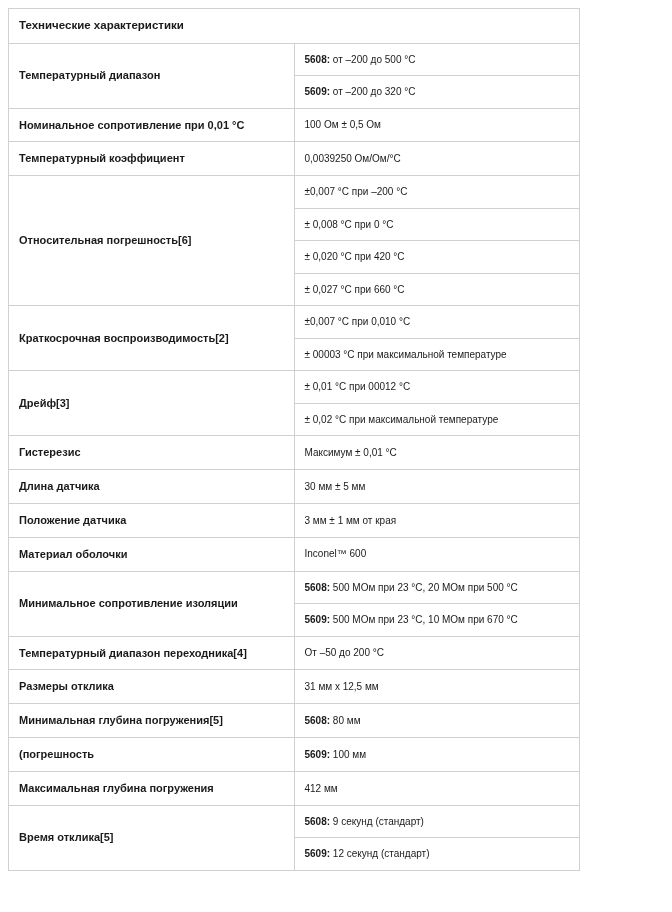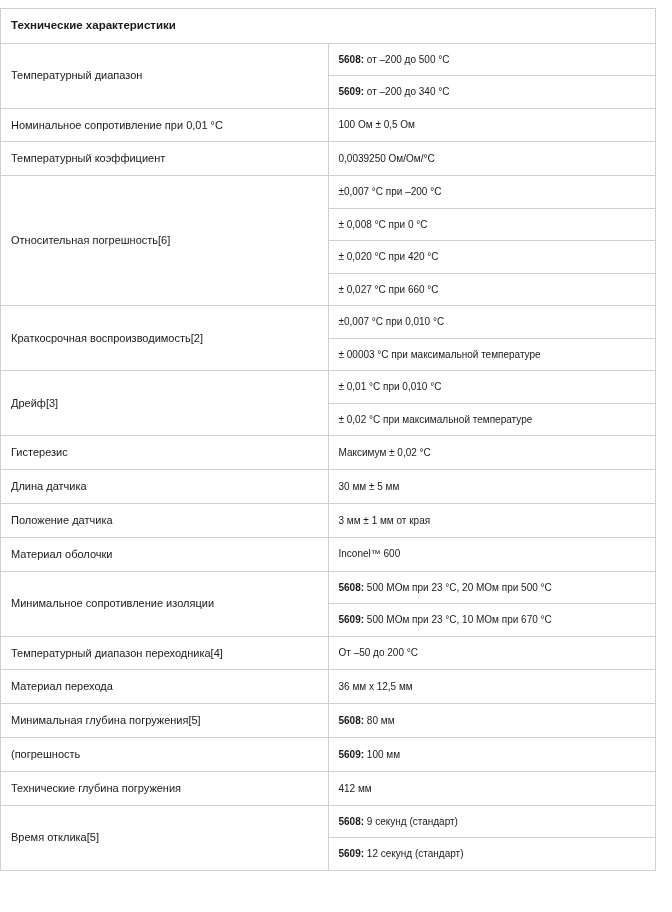--- a/index.html
+++ b/index.html
@@ -9,39 +9,39 @@
   }
   body {
     width: 672px;
     height: 912px;
     font-family: "Liberation Sans", sans-serif;
     font-size: 11px;
     color: #1a1a1a;
     overflow: hidden;
   }
   .spec-table {
-    width: 656px;
-    margin: 8px 8px 0 0;
+    width: 572px;
+    margin: 8px 8px 0 8px;
     border-collapse: collapse;
     table-layout: fixed;
   }
   .spec-table td {
     border: 1px solid #d0d0d0;
     padding: 9px 10px;
     vertical-align: middle;
     line-height: 1.35;
   }
   .hdr-cell {
     font-weight: bold;
     font-size: 11.5px;
     padding: 10px 10px;
   }
   .label-cell {
     width: 185px;
-    font-weight: normal;
+    font-weight: bold;
     font-size: 11px;
   }
   .value-cell {
     font-size: 10px;
   }
   .value-cell b {
     font-weight: bold;
   }
 </style>
 </head>
@@ -50,21 +50,21 @@
 <table class="spec-table">
   <tbody>
     <tr>
       <td class="hdr-cell" colspan="2">Технические характеристики</td>
     </tr>
   <tr>
         <td class="label-cell" rowspan="2">Температурный диапазон</td>
         <td class="value-cell"><b>5608:</b><span> от –200 до 500 °C</span></td>
       </tr>
       <tr>
-        <td class="value-cell"><b>5609:</b><span> от –200 до 340 °C</span></td>
+        <td class="value-cell"><b>5609:</b><span> от –200 до 320 °C</span></td>
       </tr>
       <tr>
         <td class="label-cell" rowspan="1">Номинальное сопротивление при 0,01 °C</td>
         <td class="value-cell">100 Ом ± 0,5 Ом</td>
       </tr>
       <tr>
         <td class="label-cell" rowspan="1">Температурный коэффициент</td>
         <td class="value-cell">0,0039250 Ом/Ом/°C</td>
       </tr>
       <tr>
@@ -82,28 +82,28 @@
       </tr>
       <tr>
         <td class="label-cell" rowspan="2">Краткосрочная воспроизводимость[2]</td>
         <td class="value-cell">±0,007 °C при 0,010 °C</td>
       </tr>
       <tr>
         <td class="value-cell">± 00003 °C при максимальной температуре</td>
       </tr>
       <tr>
         <td class="label-cell" rowspan="2">Дрейф[3]</td>
-        <td class="value-cell">± 0,01 °C при 0,010 °C</td>
+        <td class="value-cell">± 0,01 °C при 00012 °C</td>
       </tr>
       <tr>
         <td class="value-cell">± 0,02 °C при максимальной температуре</td>
       </tr>
       <tr>
         <td class="label-cell" rowspan="1">Гистерезис</td>
-        <td class="value-cell">Максимум ±  0,02 °C</td>
+        <td class="value-cell">Максимум ±  0,01 °C</td>
       </tr>
       <tr>
         <td class="label-cell" rowspan="1">Длина датчика</td>
         <td class="value-cell">30 мм ± 5 мм</td>
       </tr>
       <tr>
         <td class="label-cell" rowspan="1">Положение датчика</td>
         <td class="value-cell">3 мм ± 1 мм от края</td>
       </tr>
       <tr>
@@ -115,33 +115,33 @@
         <td class="value-cell"><b>5608:</b><span> 500 МОм при 23 °C, 20 МОм при 500 °C</span></td>
       </tr>
       <tr>
         <td class="value-cell"><b>5609:</b><span> 500 МОм при 23 °C, 10 МОм при 670 °C</span></td>
       </tr>
       <tr>
         <td class="label-cell" rowspan="1">Температурный диапазон переходника[4]</td>
         <td class="value-cell">От –50 до 200 °C</td>
       </tr>
       <tr>
-        <td class="label-cell" rowspan="1">Материал перехода</td>
-        <td class="value-cell">36 мм x 12,5 мм</td>
+        <td class="label-cell" rowspan="1">Размеры отклика</td>
+        <td class="value-cell">31 мм x 12,5 мм</td>
       </tr>
       <tr>
         <td class="label-cell" rowspan="1">Минимальная глубина погружения[5]</td>
         <td class="value-cell"><b>5608:</b><span> 80 мм</span></td>
       </tr>
       <tr>
         <td class="label-cell" rowspan="1">(погрешность</td>
         <td class="value-cell"><b>5609:</b><span> 100 мм</span></td>
       </tr>
       <tr>
-        <td class="label-cell" rowspan="1">Технические глубина погружения</td>
+        <td class="label-cell" rowspan="1">Максимальная глубина погружения</td>
         <td class="value-cell">412 мм</td>
       </tr>
       <tr>
         <td class="label-cell" rowspan="2">Время отклика[5]</td>
         <td class="value-cell"><b>5608:</b><span> 9 секунд (стандарт)</span></td>
       </tr>
       <tr>
         <td class="value-cell"><b>5609:</b><span> 12 секунд (стандарт)</span></td>
       </tr>
     </tbody>

